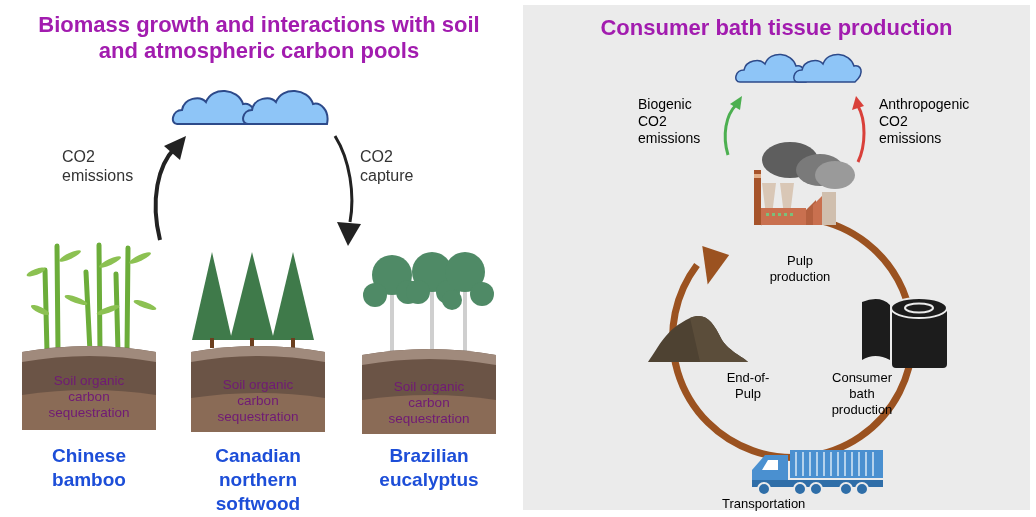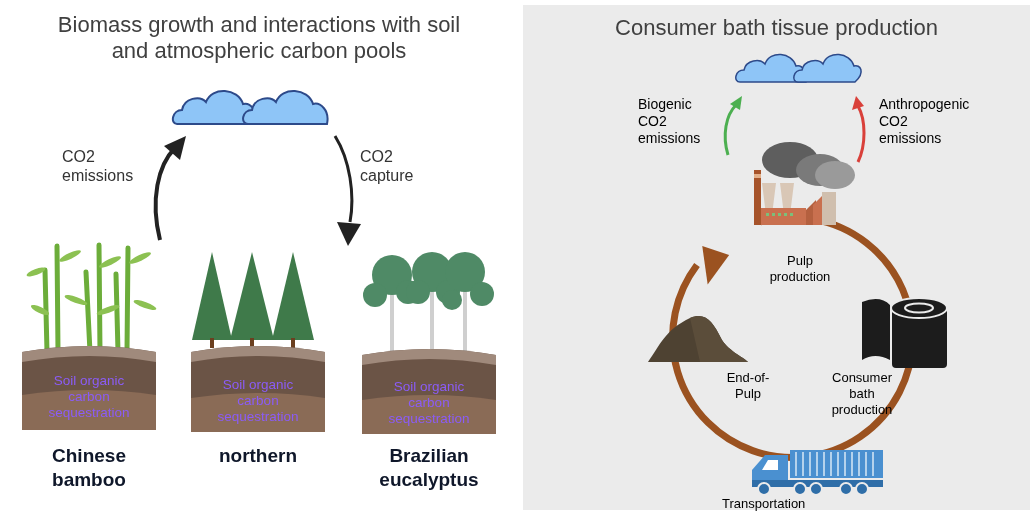--- a/index.html
+++ b/index.html
@@ -1,22 +1,22 @@
 <!DOCTYPE html>
 <html><head>
 <meta charset="utf-8">
 <style>
   html, body { margin:0; padding:0; }
   body { width:1036px; height:517px; background:#ffffff; position:relative; overflow:hidden;
          font-family:"Liberation Sans", sans-serif; color:#222; }
   .abs { position:absolute; }
-  .title { font-weight:normal; font-size:22px; color:#404040; text-align:center; line-height:26px; }
+  .title { font-weight:bold; font-size:22px; color:#a21caf; text-align:center; line-height:26px; }
   .label { font-size:16px; color:#333; line-height:19px; }
-  .soil-text { font-size:13.5px; color:#8b5cf6; text-align:center; line-height:16px; }
-  .species { font-weight:bold; font-size:19px; color:#0f172a; text-align:center; line-height:24px; }
+  .soil-text { font-size:13.5px; color:#701a75; text-align:center; line-height:16px; }
+  .species { font-weight:bold; font-size:19px; color:#1d4ed8; text-align:center; line-height:24px; }
   .rlabel { font-size:14px; color:#000000; line-height:17px; }
   #right-panel { left:523px; top:5px; width:507px; height:505px; background:#ebebeb; }
   svg { position:absolute; left:0; top:0; }
 </style>
 </head>
 <body>
 
 <div class="abs title" style="left:0;top:12px;width:518px;">
   <div>Biomass growth and interactions with soil</div>
   <div>and atmospheric carbon pools</div>
@@ -132,21 +132,23 @@
   <div>Soil organic</div>
   <div>carbon</div>
   <div>sequestration</div>
 </div>
 
 <div class="abs species" style="left:22px;top:444px;width:134px;">
   <div>Chinese</div>
   <div>bamboo</div>
 </div>
 <div class="abs species" style="left:191px;top:444px;width:134px;">
+  <div>Canadian</div>
   <div>northern</div>
+  <div>softwood</div>
 </div>
 <div class="abs species" style="left:362px;top:444px;width:134px;">
   <div>Brazilian</div>
   <div>eucalyptus</div>
 </div>
 
 <div class="abs" id="right-panel"></div>
 <div class="abs title" style="left:523px;top:15px;width:507px;">Consumer bath tissue production</div>
 
 <svg width="1036" height="517">

